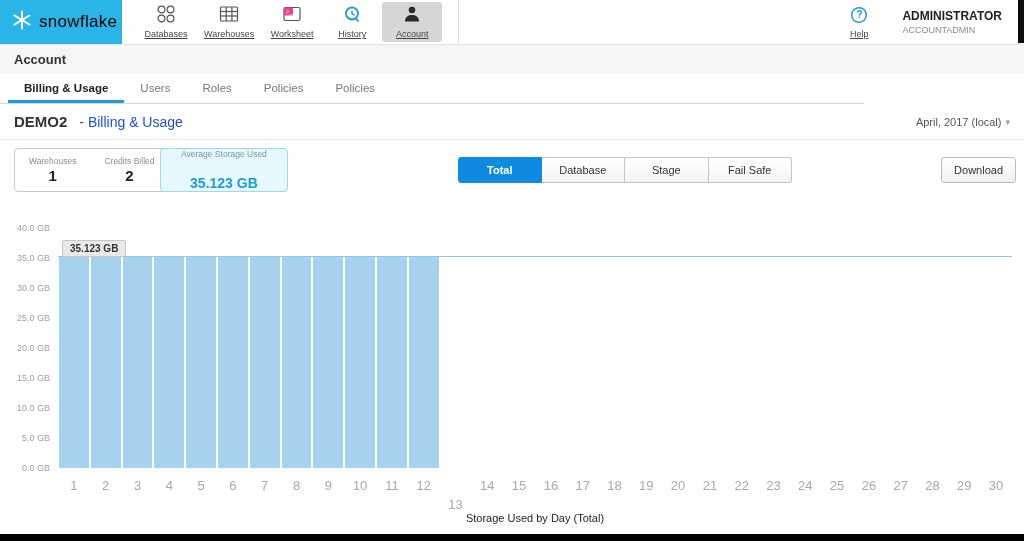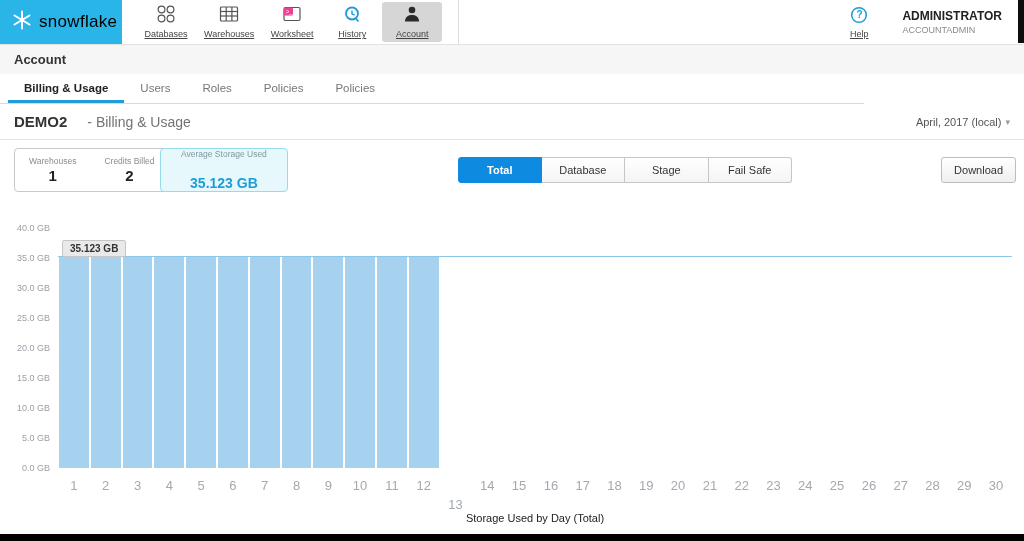--- a/index.html
+++ b/index.html
@@ -35,21 +35,21 @@
     font-size:13px; font-weight:bold; color:#333; }
   .tabs-row { position:absolute; left:0; top:74px; width:864px; height:30px;
     border-bottom:1px solid #d9d9d9; display:flex; padding-left:8px; background:#fff; }
   .tab { padding:0 16px; font-size:11.5px; color:#777; line-height:28px;
     border-bottom:3px solid transparent; cursor:pointer; }
   .tab.active { color:#222; font-weight:bold; border-bottom-color:#1e9cd7; }
   
   .section-row { position:absolute; left:0; top:104px; width:1024px; height:36px;
     border-bottom:1px solid #e3e3e3; display:flex; align-items:center; padding:0 14px; }
   .section-name { font-size:15px; font-weight:bold; color:#333; }
-  .section-sub { font-size:14px; color:#737373; margin-left:20px; }
+  .section-sub { font-size:14px; color:#1d4ed8; margin-left:12px; }
   .period { margin-left:auto; font-size:11px; color:#555; cursor:pointer;
     display:flex; align-items:center; gap:4px;text-align:right; }
   .caret { font-size:9px; color:#999; }
   
   .card-plain { position:absolute; left:14px; top:148px; height:44px;
     border:1px solid #c9c9c9; border-radius:4px; background:#fff; display:flex; }
   .stat-cell { padding:5px 14px; display:flex; flex-direction:column;
     align-items:center; justify-content:center; }
   .stat-label { font-size:8.5px; color:#8c8c8c; }
   .stat-value { font-size:15px; font-weight:bold; color:#222; margin-top:1px; }

